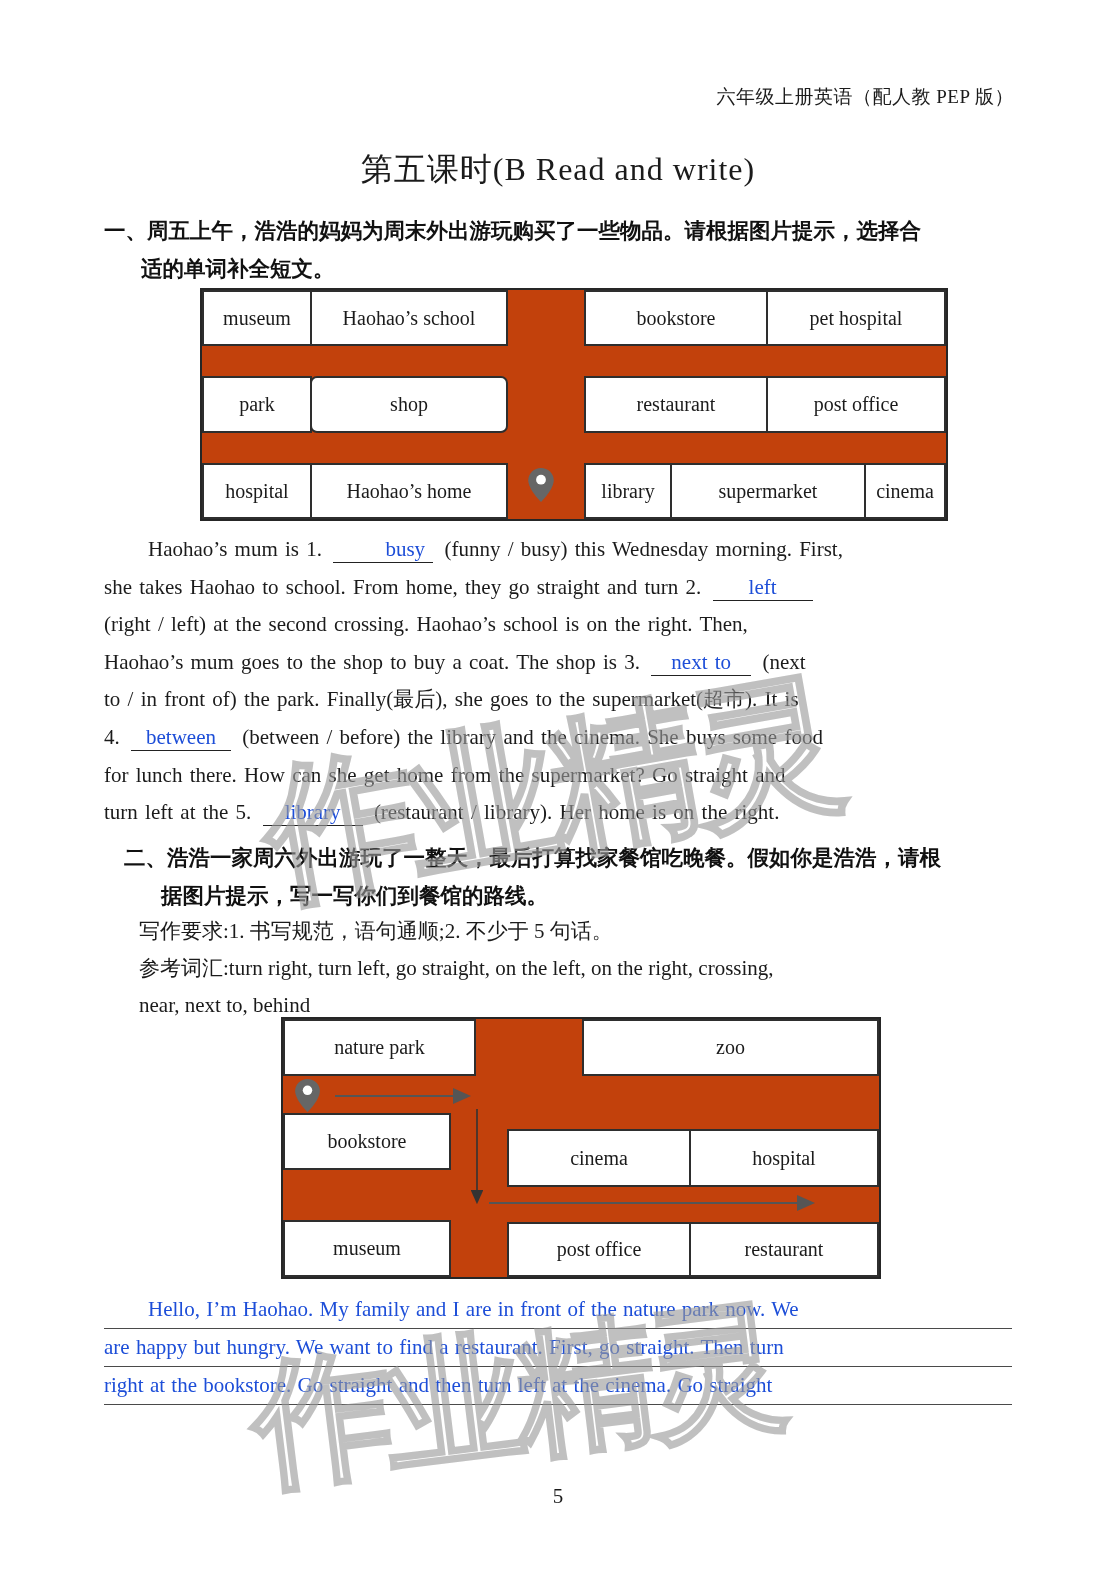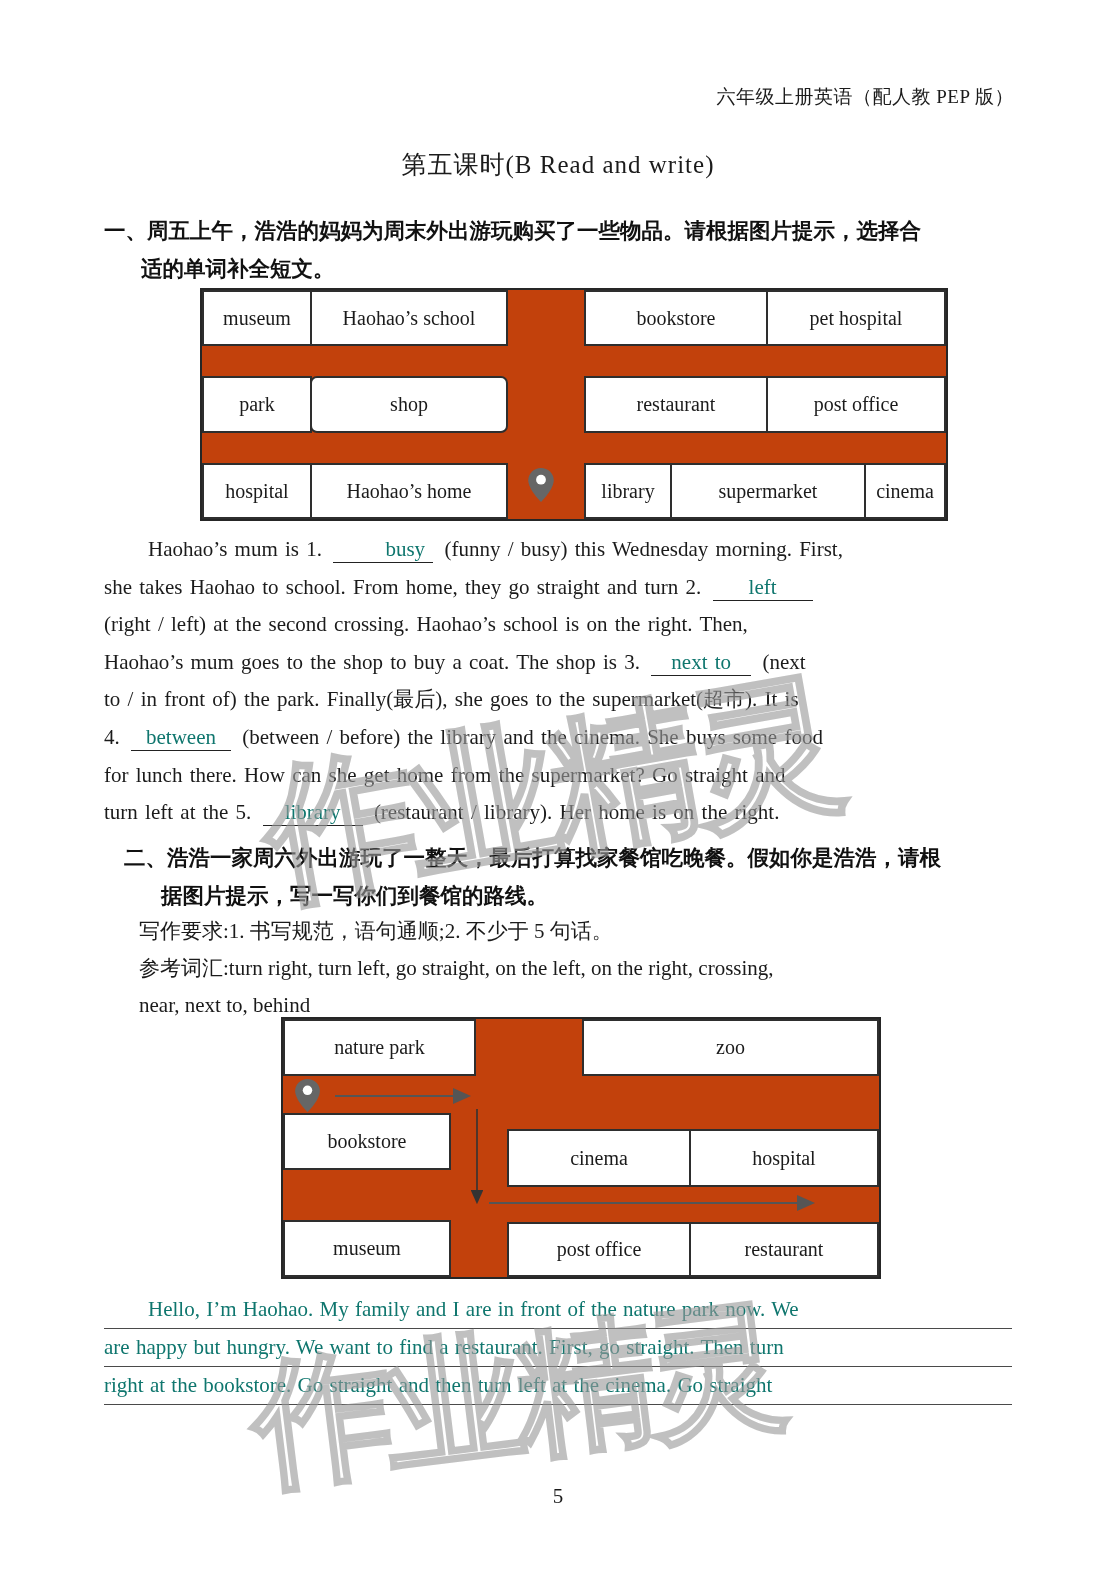--- a/index.html
+++ b/index.html
@@ -13,21 +13,21 @@
   .abs { position:absolute; }
 
   
   .page-header {
     top:84px; right:102px;
     font-size:19px; letter-spacing:0.5px;
     font-family:"Liberation Serif", serif;
   }
   .page-title {
     top:148px; left:0; width:100%;
-    text-align:center; font-size:25px; letter-spacing:1px;
+    text-align:center; font-size:32px; letter-spacing:1px;
   }
 
   
   .cn-bold {
     font-family:"Liberation Sans", sans-serif;
     font-weight:700; font-size:21.5px; line-height:38px;
     color:#111;
   }
   .sec-head { left:104px; width:915px; }
   .indent-cn { padding-left:37px; }
@@ -48,21 +48,21 @@
 
   
   .para { left:104px; top:531px; width:910px; font-size:21px; }
   .pline { height:37.6px; line-height:37.6px; white-space:nowrap; word-spacing:2px; }
   .pline.first { text-indent:44px; }
   .blank {
     display:inline-block; min-width:100px; padding:0 8px; margin:0 4px;
     border-bottom:1.8px solid #222; text-align:center;
     line-height:26px; vertical-align:baseline;
   }
-  .pink { color:#0f766e; }
+  .pink { color:#1d4ed8; }
 
   
   .s2-head { top:839px;margin-left:20px; }
   .req-line  { left:139px; top:913px;  width:880px; }
   .vocab1    { left:139px; top:950px;  width:880px; }
   .vocab2    { left:139px; top:987px;  width:880px; }
 
   
   .answers { left:104px; top:1291px; width:908px; }
   .aline {

